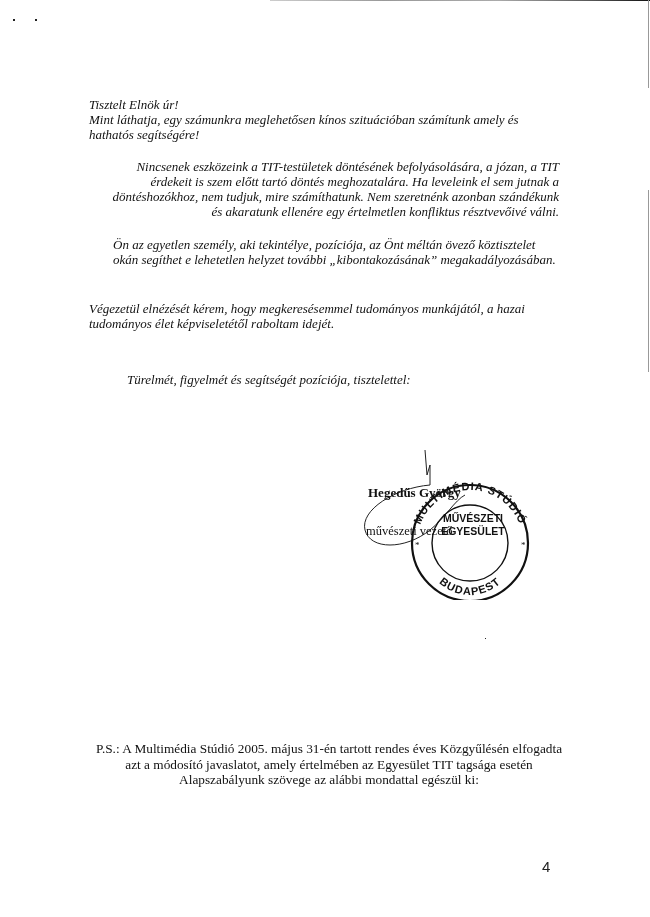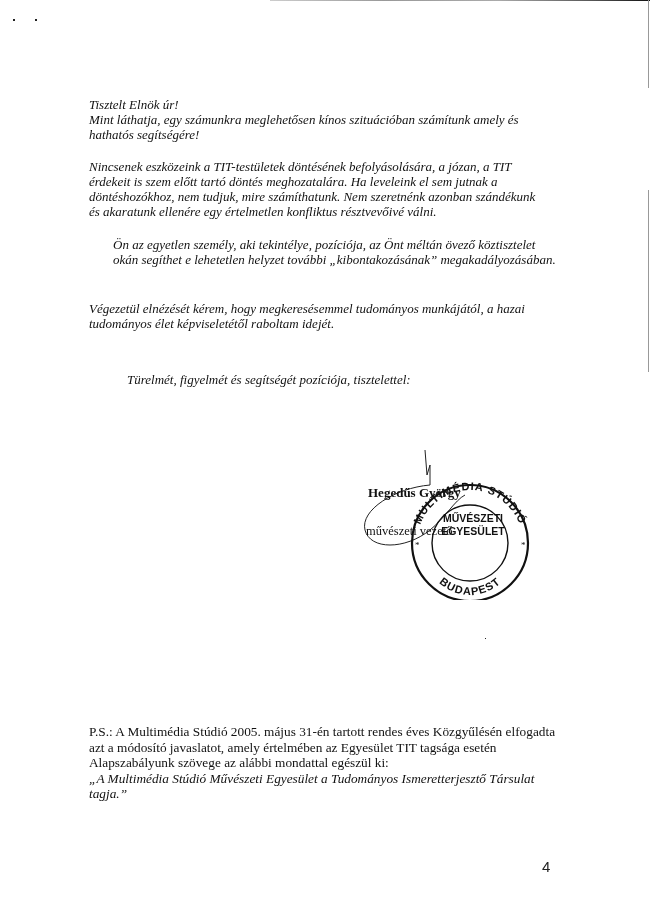--- a/index.html
+++ b/index.html
@@ -45,21 +45,21 @@
 <div class="scan-top-line"></div>
 <div class="scan-edge-a"></div>
 <div class="scan-edge-b"></div>
 <div class="dot" style="left:13px; top:19px;"></div>
 <div class="dot" style="left:35px; top:19px;"></div>
 <div class="dot" style="left:485px; top:638px; width:1px; height:1px;"></div>
 
 <p class="p" style="top:97px;">Tisztelt Elnök úr!</p>
 <p class="p" style="top:112px;">Mint láthatja, egy számunkra meglehetősen kínos szituációban számítunk amely és
 hathatós segítségére!</p>
-<p class="p" style="top:159px;">Nincsenek eszközeink a TIT-testületek döntésének befolyásolására, a józan, a TIT
+<p class="p" style="top:159px;text-align:right;">Nincsenek eszközeink a TIT-testületek döntésének befolyásolására, a józan, a TIT
 érdekeit is szem előtt tartó döntés meghozatalára. Ha leveleink el sem jutnak a
 döntéshozókhoz, nem tudjuk, mire számíthatunk. Nem szeretnénk azonban szándékunk
 és akaratunk ellenére egy értelmetlen konfliktus résztvevőivé válni.</p>
 <p class="p" style="top:237px;margin-left:24px;">Ön az egyetlen személy, aki tekintélye, pozíciója, az Önt méltán övező köztisztelet
 okán segíthet e lehetetlen helyzet további „kibontakozásának” megakadályozásában.</p>
 <p class="p" style="top:301px;">Végezetül elnézését kérem, hogy megkeresésemmel tudományos munkájától, a hazai
 tudományos élet képviseletétől raboltam idejét.</p>
 <p class="p" style="top:372px; left:127px;">Türelmét, figyelmét és segítségét pozíciója, tisztelettel:</p>
 
 <svg class="stamp" viewBox="0 0 180 160">
@@ -78,18 +78,17 @@
   </text>
   <text x="118" y="82" text-anchor="middle" font-family="Liberation Sans, sans-serif" font-size="10.5" font-weight="bold" fill="#111">MŰVÉSZETI</text>
   <text x="118" y="95" text-anchor="middle" font-family="Liberation Sans, sans-serif" font-size="10.5" font-weight="bold" fill="#111">EGYESÜLET</text>
   <text x="60" y="108" font-size="9" fill="#111">*</text>
   <text x="166" y="108" font-size="9" fill="#111">*</text>
 </svg>
 
 <div class="sig-name">Hegedűs György</div>
 <div class="sig-role">művészeti vezető</div>
 
-<div class="ps" style="top:724px;">
+<div class="ps" style="top:741px;text-align:center;">
   <span>P.S.: A Multimédia Stúdió 2005. május 31-én tartott rendes éves Közgyűlésén elfogadta azt a módosító javaslatot, amely értelmében az Egyesület TIT tagsága esetén Alapszabályunk szövege az alábbi mondattal egészül ki:</span><br>
-  <span class="quote">„A Multimédia Stúdió Művészeti Egyesület a Tudományos Ismeretterjesztő Társulat tagja.”</span>
 </div>
 
 <div class="page-number">4</div>
 
 </body></html>

